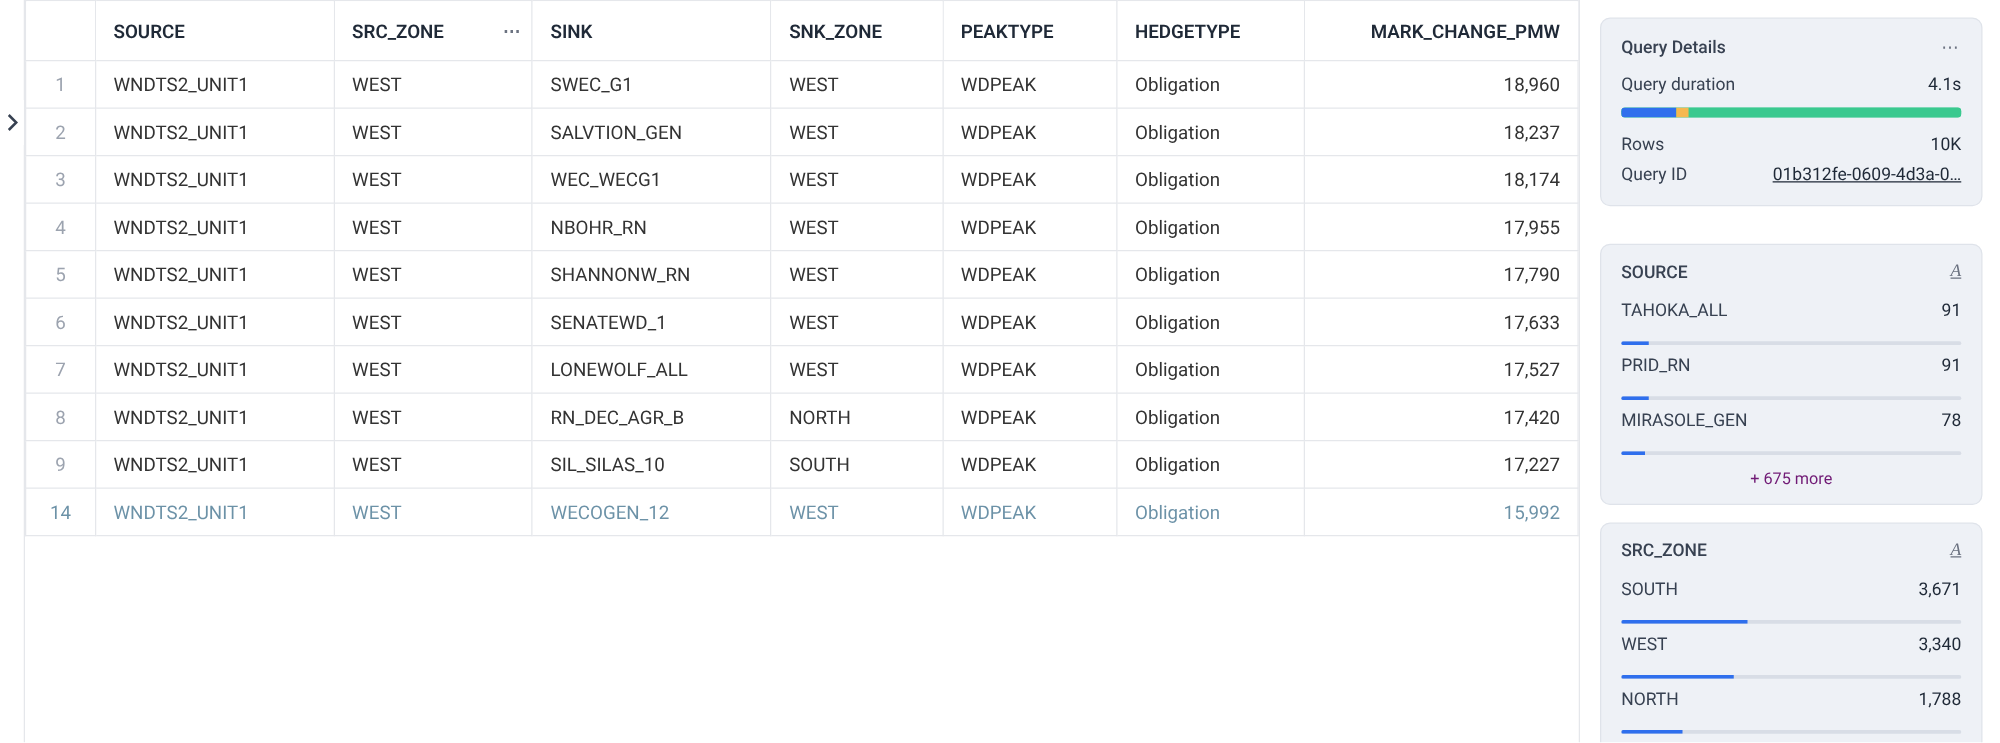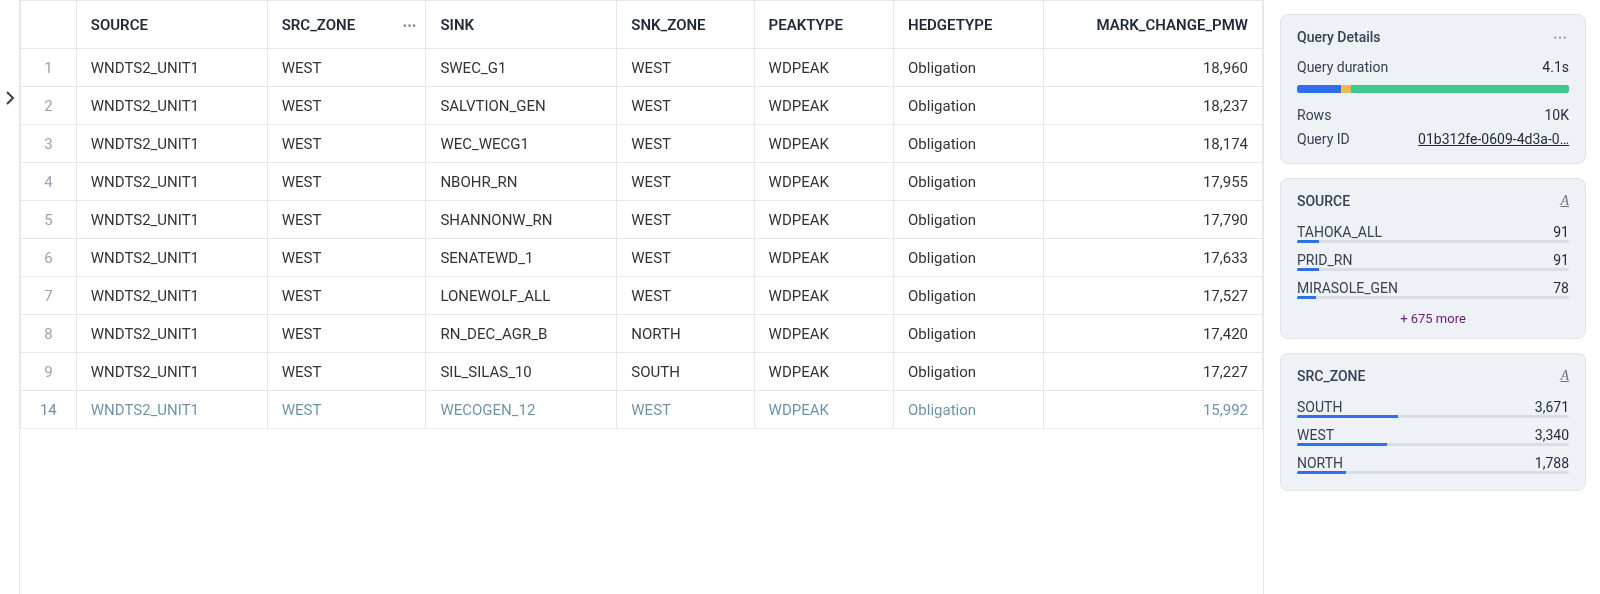--- a/index.html
+++ b/index.html
@@ -80,21 +80,21 @@
   tr.cut { opacity:0.6; }
 
   
   .sidebar {
     width: 336px;
     flex: 0 0 336px;
     padding: 14px 14px 0 16px;
     overflow: hidden;
     display: flex;
     flex-direction: column;
-    gap: 14px;
+    gap: 30px;
   }
   .card {
     background: #eef1f6;
     border: 1px solid #dfe3ea;
     border-radius: 8px;
     padding: 14px 16px 12px;
     font-size: 14px;
     color: #1f2937;
   }
   .card-head {
@@ -125,21 +125,21 @@
   }
   .duration-bar .seg { height:100%; }
   .seg.blue { background:#2f6fed; }
   .seg.yellow { background:#f5b84f; }
   .seg.green { background:#3ac98f; }
 
   .facet-row {
     display:flex;
     justify-content:space-between;
     align-items:center;
-    padding:5px 0 0;
+    padding:5px 0 16px;
     position:relative;
     text-align:center;
   }
   .facet-row .lbl { color:#374151; }
   .facet-row .val { color:#1f2937; font-variant-numeric: tabular-nums; }
   .facet-bar {
     height:3px;
     background:#d8dde6;
     border-radius:2px;
     margin-bottom:4px;

